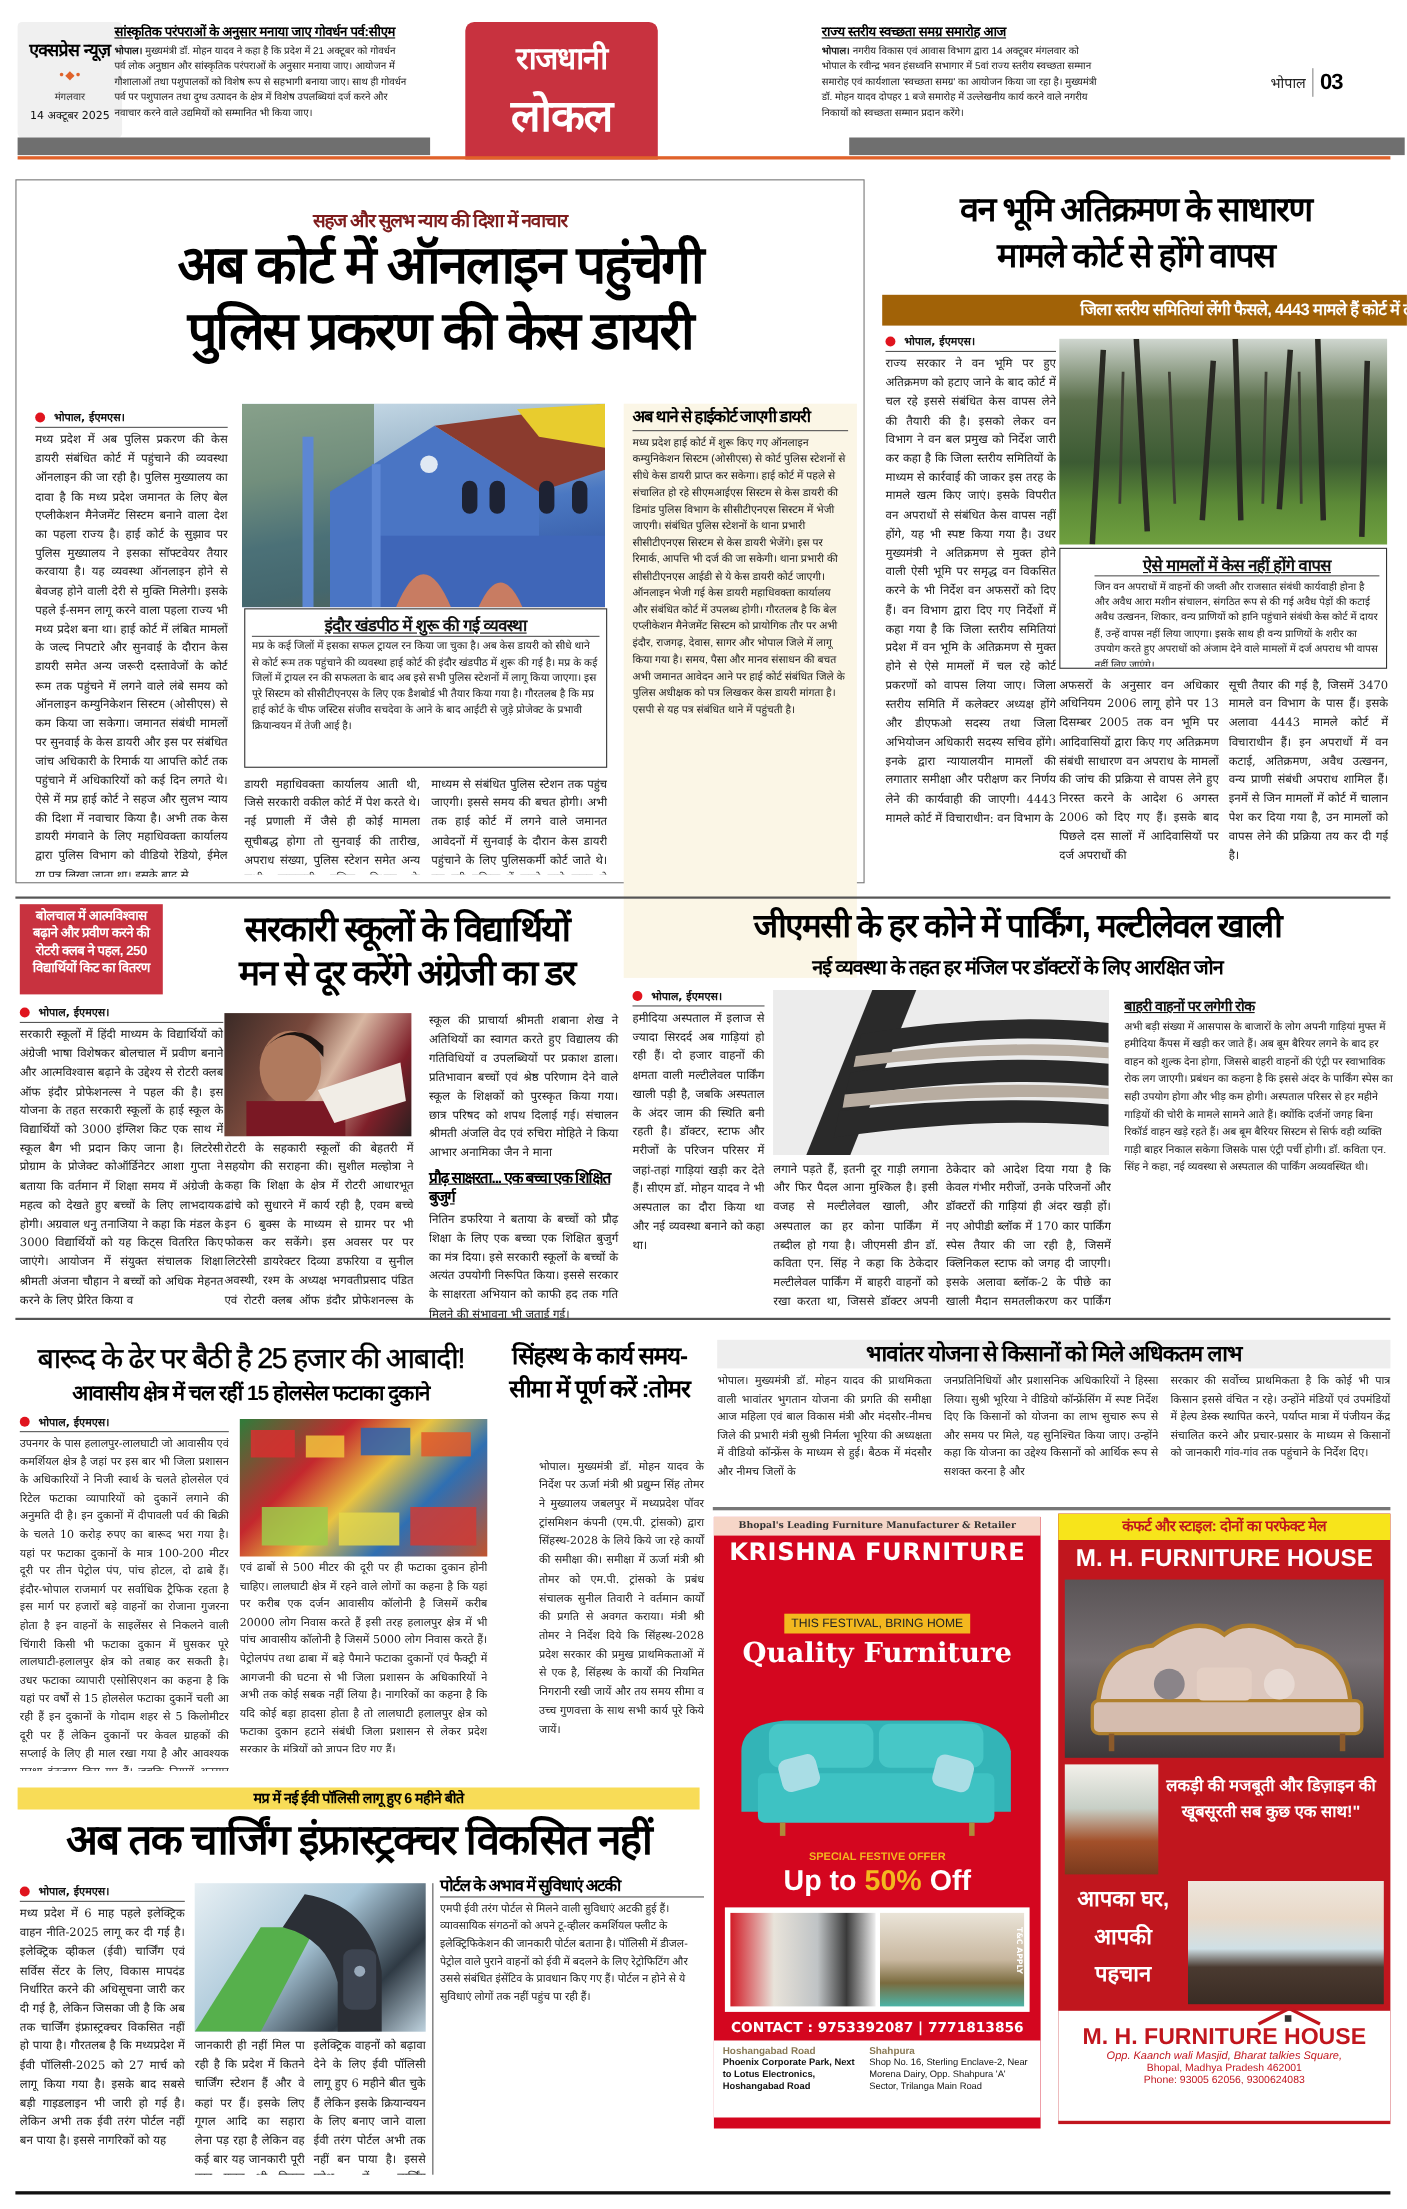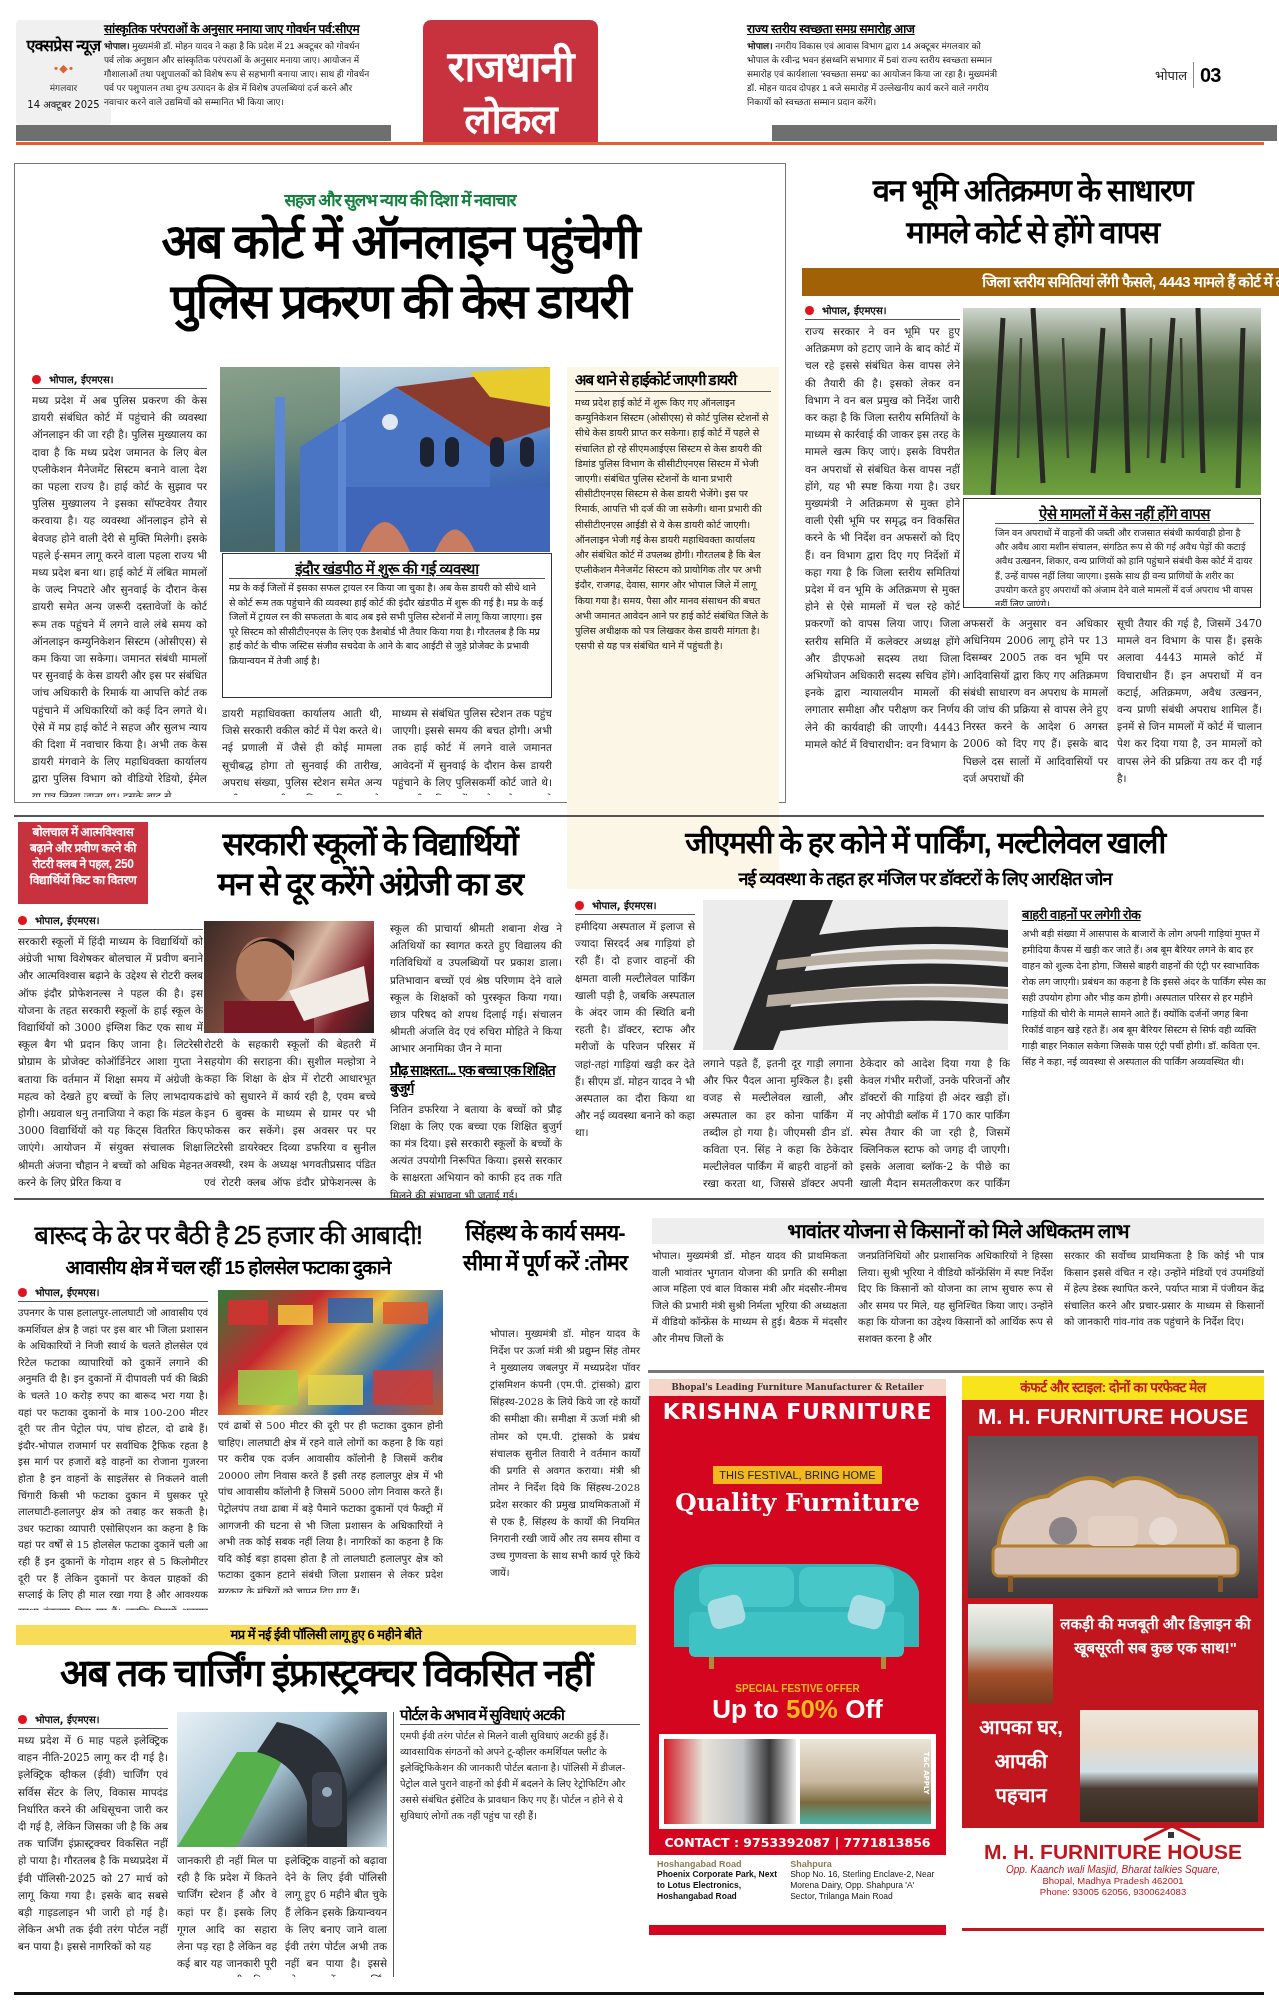--- a/index.html
+++ b/index.html
@@ -24,38 +24,38 @@
     <div style="color:#e0622a;font-size:11px;margin-top:6px;">•◆•</div>
     <div style="font-size:9px;margin-top:6px;color:#333;">मंगलवार</div>
     <div style="font-size:10px;margin-top:3px;color:#111;">14 अक्टूबर 2025</div>
   </div>
   <div class="abs" style="left:104px;top:20px;width:268px;">
     <div class="hed" style="font-size:12px;text-decoration:underline;letter-spacing:-0.3px;">सांस्कृतिक परंपराओं के अनुसार मनाया जाए गोवर्धन पर्व:सीएम</div>
     <div class="sans-text" style="font-size:9px;line-height:14px;margin-top:2px;"><b>भोपाल।</b> <span>मुख्यमंत्री डॉ. मोहन यादव ने कहा है कि प्रदेश में 21 अक्टूबर को गोवर्धन पर्व लोक अनुष्ठान और सांस्कृतिक परंपराओं के अनुसार मनाया जाए। आयोजन में गौशालाओं तथा पशुपालकों को विशेष रूप से सहभागी बनाया जाए। साथ ही गोवर्धन पर्व पर पशुपालन तथा दुग्ध उत्पादन के क्षेत्र में विशेष उपलब्धियां दर्ज करने और नवाचार करने वाले उद्यमियों को सम्मानित भी किया जाए।</span></div>
   </div>
   <div class="abs" style="left:16px;top:125px;width:375px;height:16px;background:#6f6f6f;"></div>
   <div class="abs" style="left:423px;top:20px;width:175px;height:125px;background:#c8323f;border-radius:8px 8px 0 0;color:#fff;text-align:center;">
-    <div class="hed" style="color:#fff;font-size:42px;line-height:52px;margin-top:21px;">राजधानी</div>
+    <div class="hed" style="color:#fff;font-size:28px;line-height:52px;margin-top:8px;">राजधानी</div>
     <div class="hed" style="color:#fff;font-size:40px;line-height:52px;">लोकल</div>
   </div>
   <div class="abs" style="left:747px;top:20px;width:250px;">
     <div class="hed" style="font-size:12px;text-decoration:underline;letter-spacing:-0.3px;">राज्य स्तरीय स्वच्छता समग्र समारोह आज</div>
     <div class="sans-text" style="font-size:9px;line-height:14px;margin-top:2px;"><b>भोपाल।</b> <span>नगरीय विकास एवं आवास विभाग द्वारा 14 अक्टूबर मंगलवार को भोपाल के रवीन्द्र भवन हंसध्वनि सभागार में 5वां राज्य स्तरीय स्वच्छता सम्मान समारोह एवं कार्यशाला 'स्वच्छता समग्र' का आयोजन किया जा रहा है। मुख्यमंत्री डॉ. मोहन यादव दोपहर 1 बजे समारोह में उल्लेखनीय कार्य करने वाले नगरीय निकायों को स्वच्छता सम्मान प्रदान करेंगे।</span></div>
   </div>
   <div class="abs" style="left:772px;top:125px;width:735px;height:16px;background:#6f6f6f;max-width:505px;"></div>
   <div class="abs" style="left:1155px;top:62px;display:flex;align-items:center;gap:6px;">
     <span style="font-size:13px;color:#222;">भोपाल</span>
     <span style="width:1px;height:26px;background:#888;display:inline-block;"></span>
     <span class="hed" style="font-size:20px;">03</span>
   </div>
   <div class="abs" style="left:16px;top:142px;width:1248px;height:3px;background:#e0622a;"></div>
 </div>
 
 <div class="abs" style="left:14px;top:163px;width:772px;height:640px;border:1px solid #777;"></div>
-<div class="abs hed" style="left:14px;top:188px;width:772px;text-align:center;font-size:17px;color:#15803d;">सहज और सुलभ न्याय की दिशा में नवाचार</div>
+<div class="abs hed" style="left:14px;top:188px;width:772px;text-align:center;font-size:17px;color:#7f1d1d;">सहज और सुलभ न्याय की दिशा में नवाचार</div>
 <div class="abs hed" style="left:14px;top:212px;width:772px;text-align:center;font-size:48px;line-height:60px;letter-spacing:-2px;">अब कोर्ट में ऑनलाइन पहुंचेगी</div>
 <div class="abs hed" style="left:14px;top:272px;width:772px;text-align:center;font-size:48px;line-height:60px;letter-spacing:-2px;">पुलिस प्रकरण की केस डायरी</div>
 
 <div class="abs" style="left:32px;top:372px;width:175px;">
   <div class="dateline">
       <span class="dot"></span>
       <span>भोपाल, ईएमएस।</span>
     </div>
   <div class="body-text" style="height:405px;overflow:hidden;">मध्य प्रदेश में अब पुलिस प्रकरण की केस डायरी संबंधित कोर्ट में पहुंचाने की व्यवस्था ऑनलाइन की जा रही है। पुलिस मुख्यालय का दावा है कि मध्य प्रदेश जमानत के लिए बेल एप्लीकेशन मैनेजमेंट सिस्टम बनाने वाला देश का पहला राज्य है। हाई कोर्ट के सुझाव पर पुलिस मुख्यालय ने इसका सॉफ्टवेयर तैयार करवाया है। यह व्यवस्था ऑनलाइन होने से बेवजह होने वाली देरी से मुक्ति मिलेगी। इसके पहले ई-समन लागू करने वाला पहला राज्य भी मध्य प्रदेश बना था। हाई कोर्ट में लंबित मामलों के जल्द निपटारे और सुनवाई के दौरान केस डायरी समेत अन्य जरूरी दस्तावेजों के कोर्ट रूम तक पहुंचने में लगने वाले लंबे समय को ऑनलाइन कम्युनिकेशन सिस्टम (ओसीएस) से कम किया जा सकेगा। जमानत संबंधी मामलों पर सुनवाई के केस डायरी और इस पर संबंधित जांच अधिकारी के रिमार्क या आपत्ति कोर्ट तक पहुंचाने में अधिकारियों को कई दिन लगते थे। ऐसे में मप्र हाई कोर्ट ने सहज और सुलभ न्याय की दिशा में नवाचार किया है। अभी तक केस डायरी मंगवाने के लिए महाधिवक्ता कार्यालय द्वारा पुलिस विभाग को वीडियो रेडियो, ईमेल या पत्र लिखा जाता था। इसके बाद से</div>
 </div>

